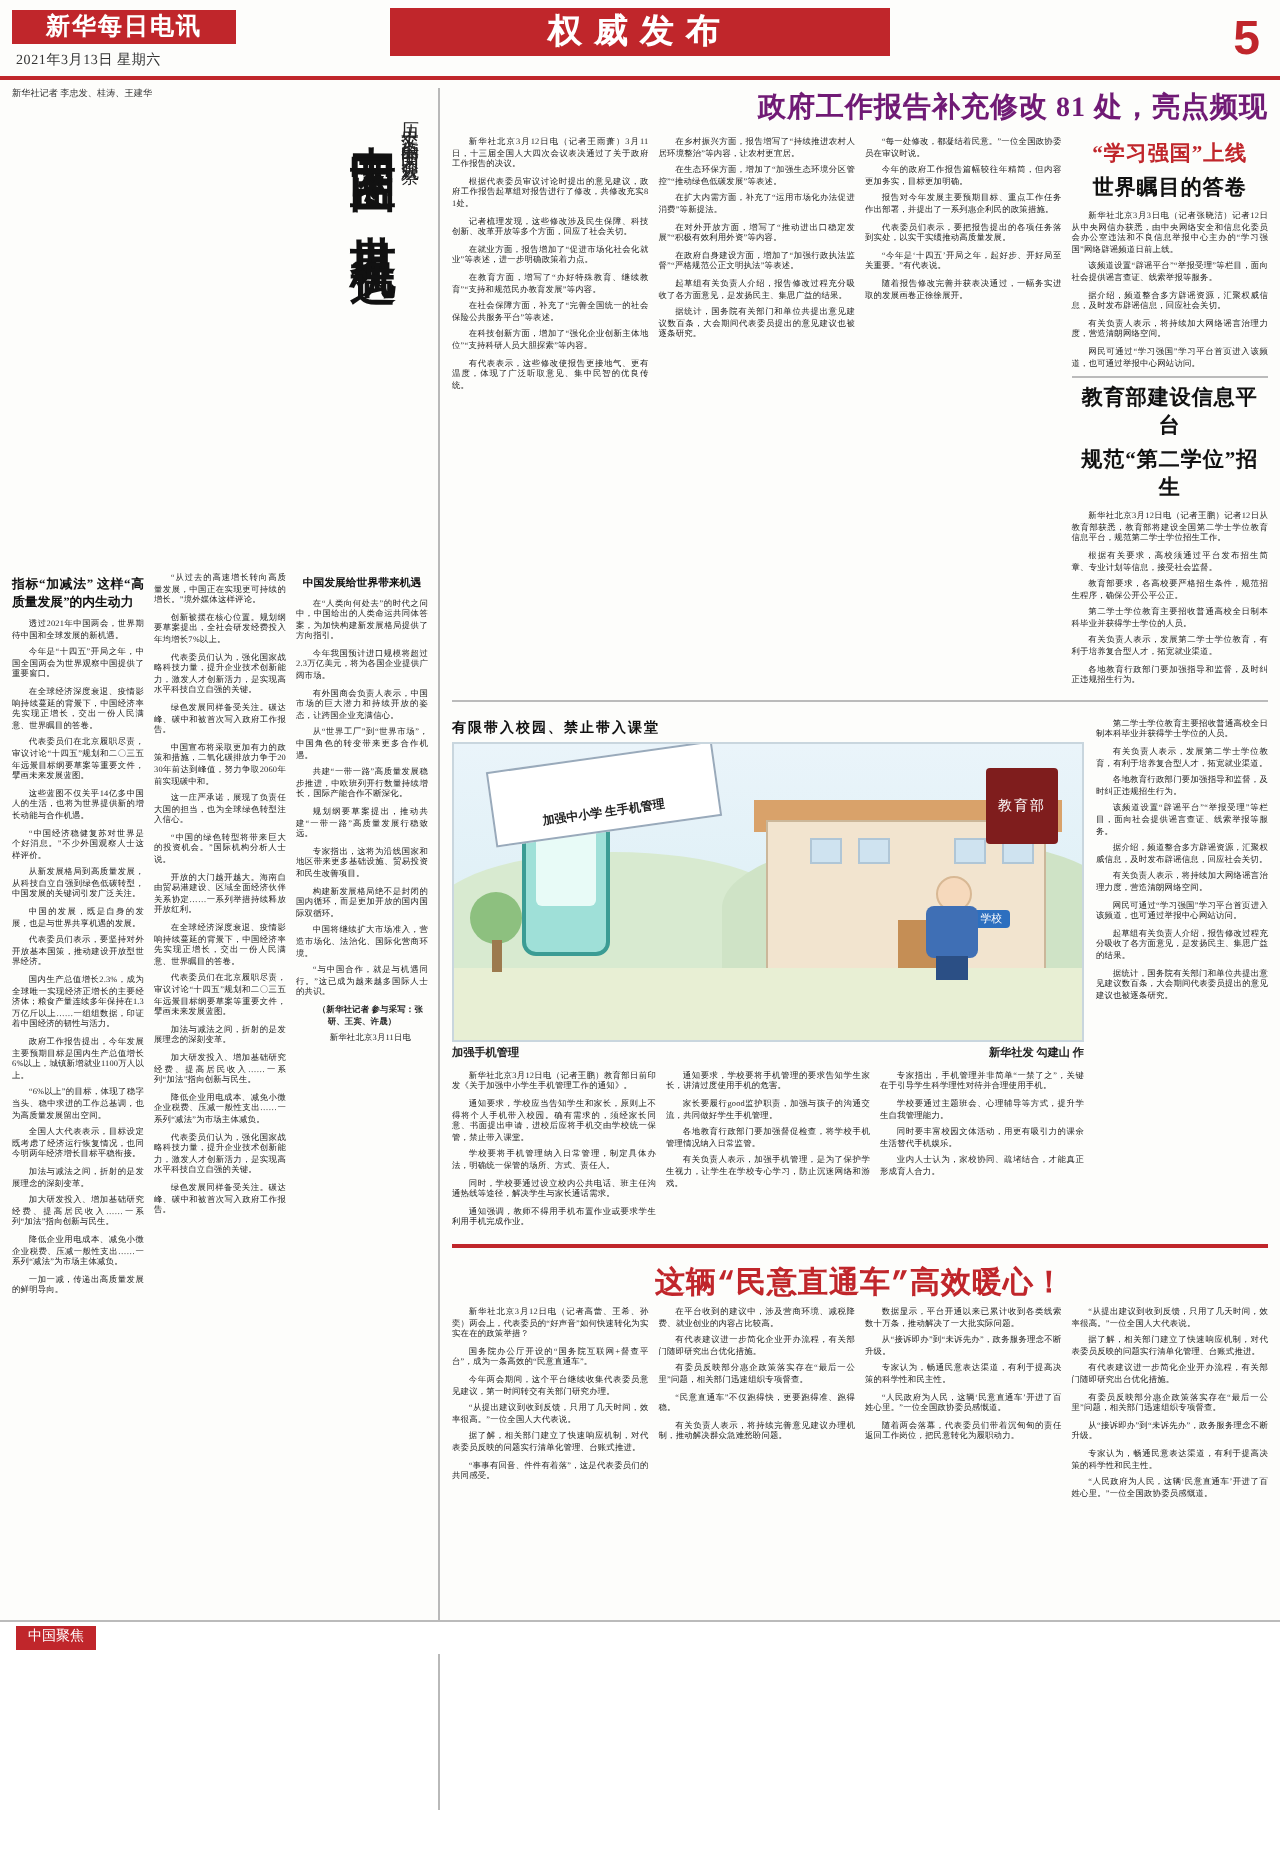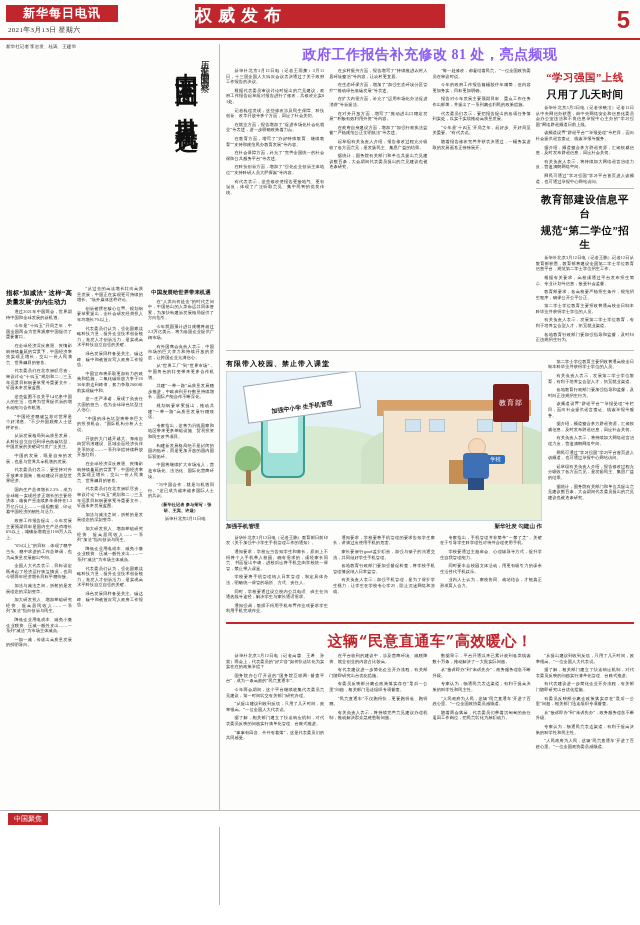--- a/index.html
+++ b/index.html
@@ -58,21 +58,21 @@
     position: absolute;
     left: 50%;
     transform: translateX(-50%);
     top: 4px;
     width: 250px;
     height: 24px;
     background: #c0262b;
     color: #fff;
     font-size: 17px;
     font-weight: bold;
-    text-align: left;
+    text-align: center;
     line-height: 24px;
     letter-spacing: 6px;
   }
   .page-num {
     position: absolute;
     right: 10px;
     top: 6px;
     font-size: 24px;
     font-weight: bold;
     color: #c0262b;
@@ -164,24 +164,24 @@
     color: #111;
   }
 
   
   .hr-thin { border-top: 1px solid #bbb; margin: 4px 0; }
   .hr-red  { border-top: 2px solid #c0262b; margin: 5px 0 4px 0; }
 
   .story1-title {
     font-size: 14px;
     font-weight: bold;
-    text-align: center;
+    text-align: right;
     letter-spacing: 0.5px;
     line-height: 18px;
-    color: #8b5cf6;
+    color: #701a75;
     margin: 2px 0 4px 0;
   }
   .story-cols3 { display: flex; gap: 5px; }
   .story-cols3 > div { flex: 1; }
 
   .edu-block { margin-top: 4px; }
   .edu-kicker {
     font-size: 7px;
     font-weight: bold;
     color: #111;
@@ -409,21 +409,21 @@
             <p>报告对今年发展主要预期目标、重点工作任务作出部署，并提出了一系列惠企利民的政策措施。</p>
             <p>代表委员们表示，要把报告提出的各项任务落到实处，以实干实绩推动高质量发展。</p>
             <p>“今年是‘十四五’开局之年，起好步、开好局至关重要。”有代表说。</p>
             <p>随着报告修改完善并获表决通过，一幅务实进取的发展画卷正徐徐展开。</p>
           </div>
 
           <div>
             <div class="rr-title">
               <span class="red">“学习强国”上线</span>
             </div>
-            <div class="rr-title">只用了几天时间</div>
+            <div class="rr-title">世界瞩目的答卷</div>
             <div class="txt">
               <p>新华社北京3月3日电（记者张晓洁）记者12日从中央网信办获悉，由中央网络安全和信息化委员会办公室违法和不良信息举报中心主办的“学习强国”网络辟谣频道日前上线。</p>
               <p>该频道设置“辟谣平台”“举报受理”等栏目，面向社会提供谣言查证、线索举报等服务。</p>
               <p>据介绍，频道整合多方辟谣资源，汇聚权威信息，及时发布辟谣信息，回应社会关切。</p>
               <p>有关负责人表示，将持续加大网络谣言治理力度，营造清朗网络空间。</p>
               <p>网民可通过“学习强国”学习平台首页进入该频道，也可通过举报中心网站访问。</p>
             </div>
             <div class="hr-thin"></div>
             <div class="rr-title">教育部建设信息平台</div>
             <div class="rr-title">规范“第二学位”招生</div>

